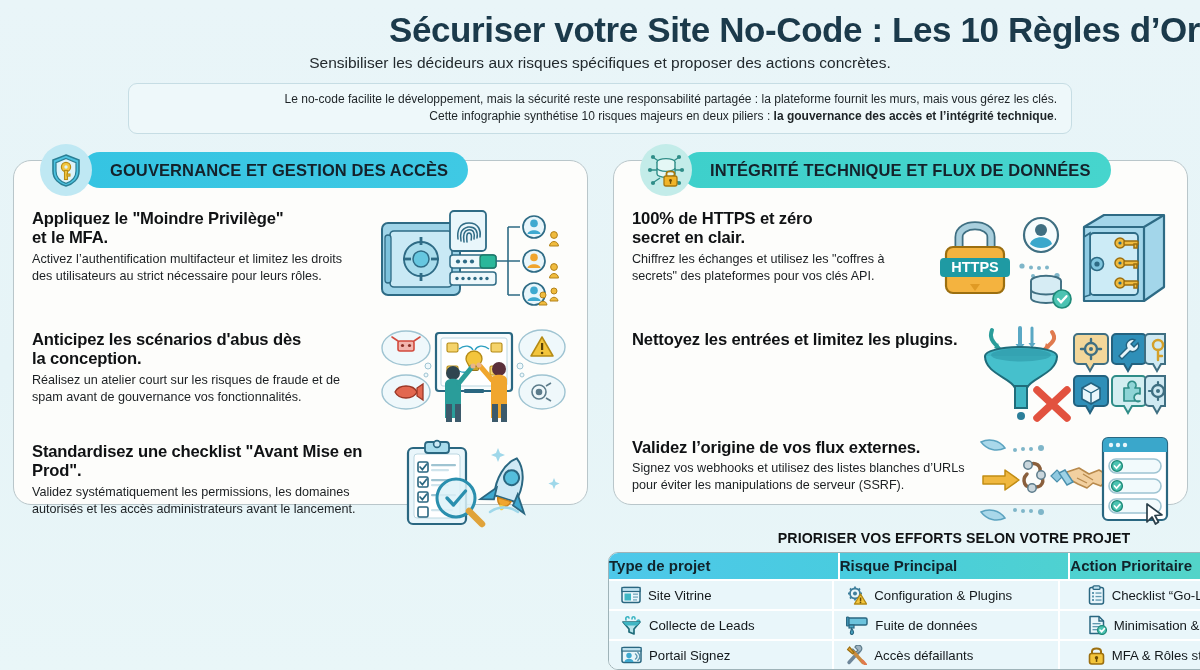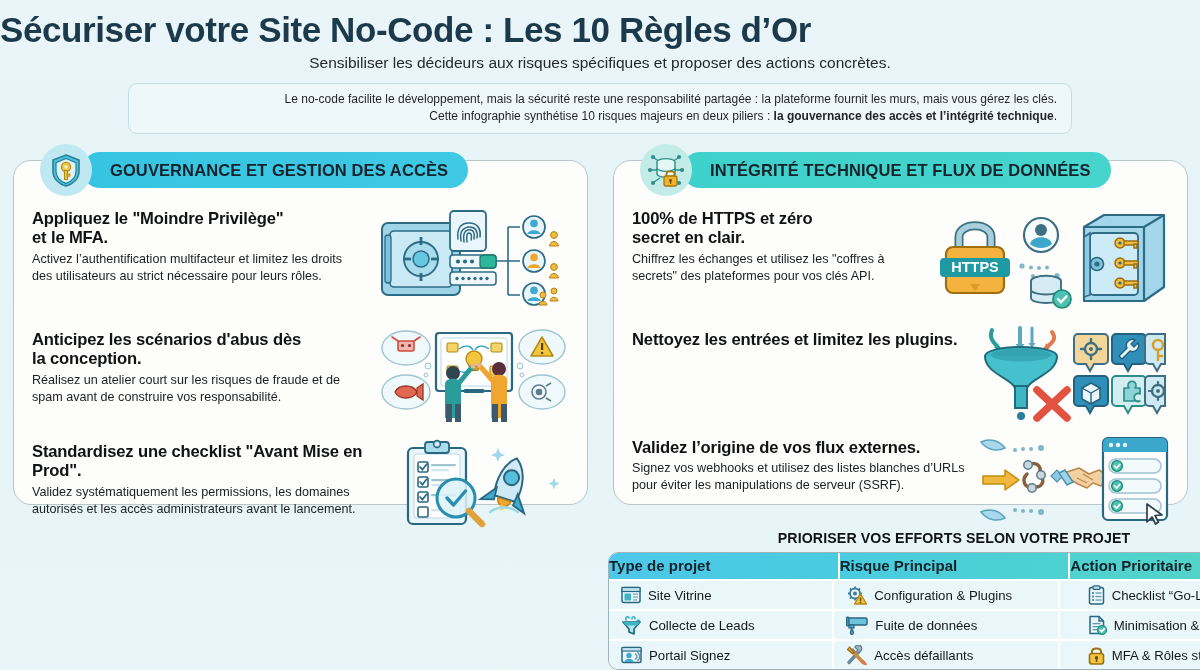--- a/index.html
+++ b/index.html
@@ -20,21 +20,21 @@
   .page {
     width: 1200px;
     height: 670px;
     position: relative;
     background: linear-gradient(180deg, #e9f5f8 0%, #e6f4f7 55%, #e9f6f8 100%);
     overflow: hidden;
   }
 
   
   .title {
-    text-align: left;
+    text-align: right;
     font-size: 35px;
     font-weight: 700;
     letter-spacing: -0.4px;
     color: #1b3a4b;
     padding-top: 10px;
     line-height: 1.12;
     text-shadow: 0 1px 0 rgba(255,255,255,0.6);
   }
   .subtitle {
     text-align: center;
@@ -307,21 +307,21 @@
                   <path d="M165 100 C165.5 95 172.5 95 173 100 Z"></path>
               </g>
             </svg>
           </div>
         </div>
 
         <div class="rule">
           <div class="txt">
             <h3><span style="white-space:pre-line">Anticipez les scénarios d'abus dès
 la conception.</span></h3>
-            <p style="max-width:335px">Réalisez un atelier court sur les risques de fraude et de spam avant de construire vos responsabilité.</p>
+            <p style="max-width:335px">Réalisez un atelier court sur les risques de fraude et de spam avant de gouvernance vos fonctionnalités.</p>
           </div>
           <div class="art">
             <svg width="190" height="100" viewBox="0 0 190 100">
 
               <ellipse cx="27" cy="22" rx="24" ry="17" fill="#eff8fb" stroke="#9fc4d2" stroke-width="1.4"></ellipse>
               <g stroke="#d24a3d" stroke-width="1.6" fill="#f2b6ae">
                 <rect x="19" y="15" width="16" height="10" rx="2"></rect>
                 <path d="M19 15 L13 11 M35 15 L41 11" stroke-linecap="round"></path>
                 <circle cx="23.5" cy="19.5" r="1.6" fill="#8c2f25" stroke="none"></circle>
                 <circle cx="30.5" cy="19.5" r="1.6" fill="#8c2f25" stroke="none"></circle>

